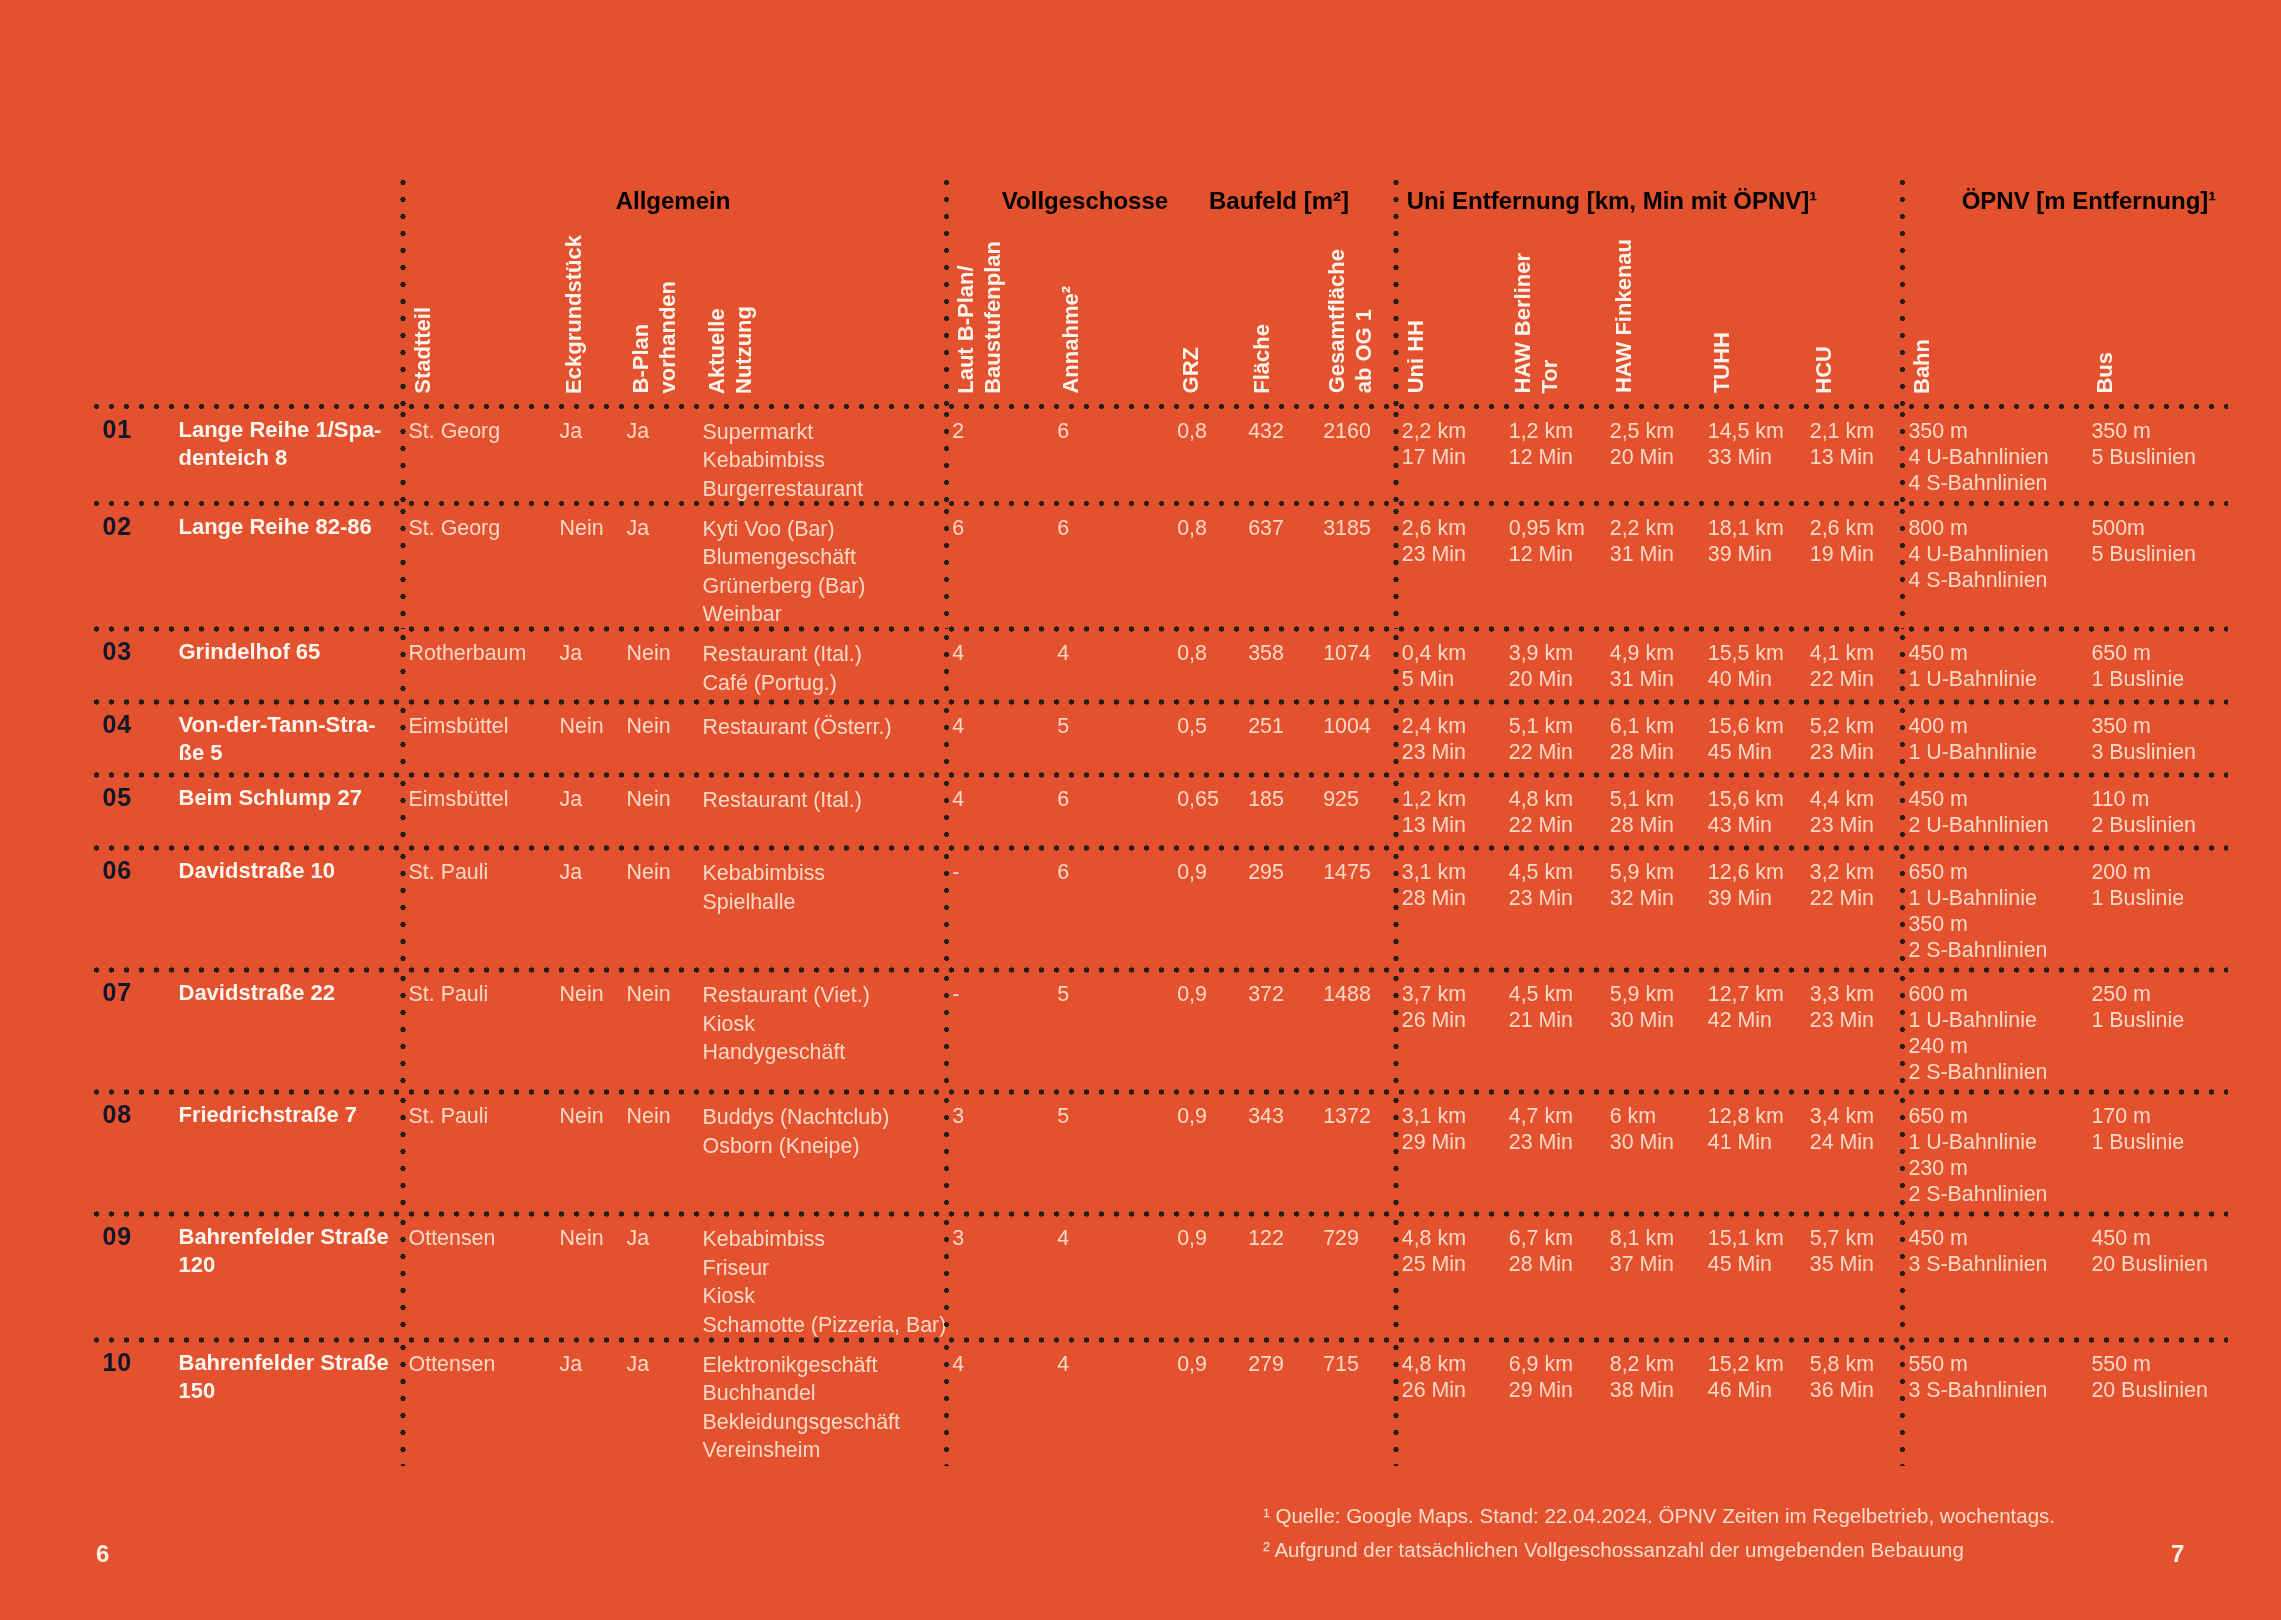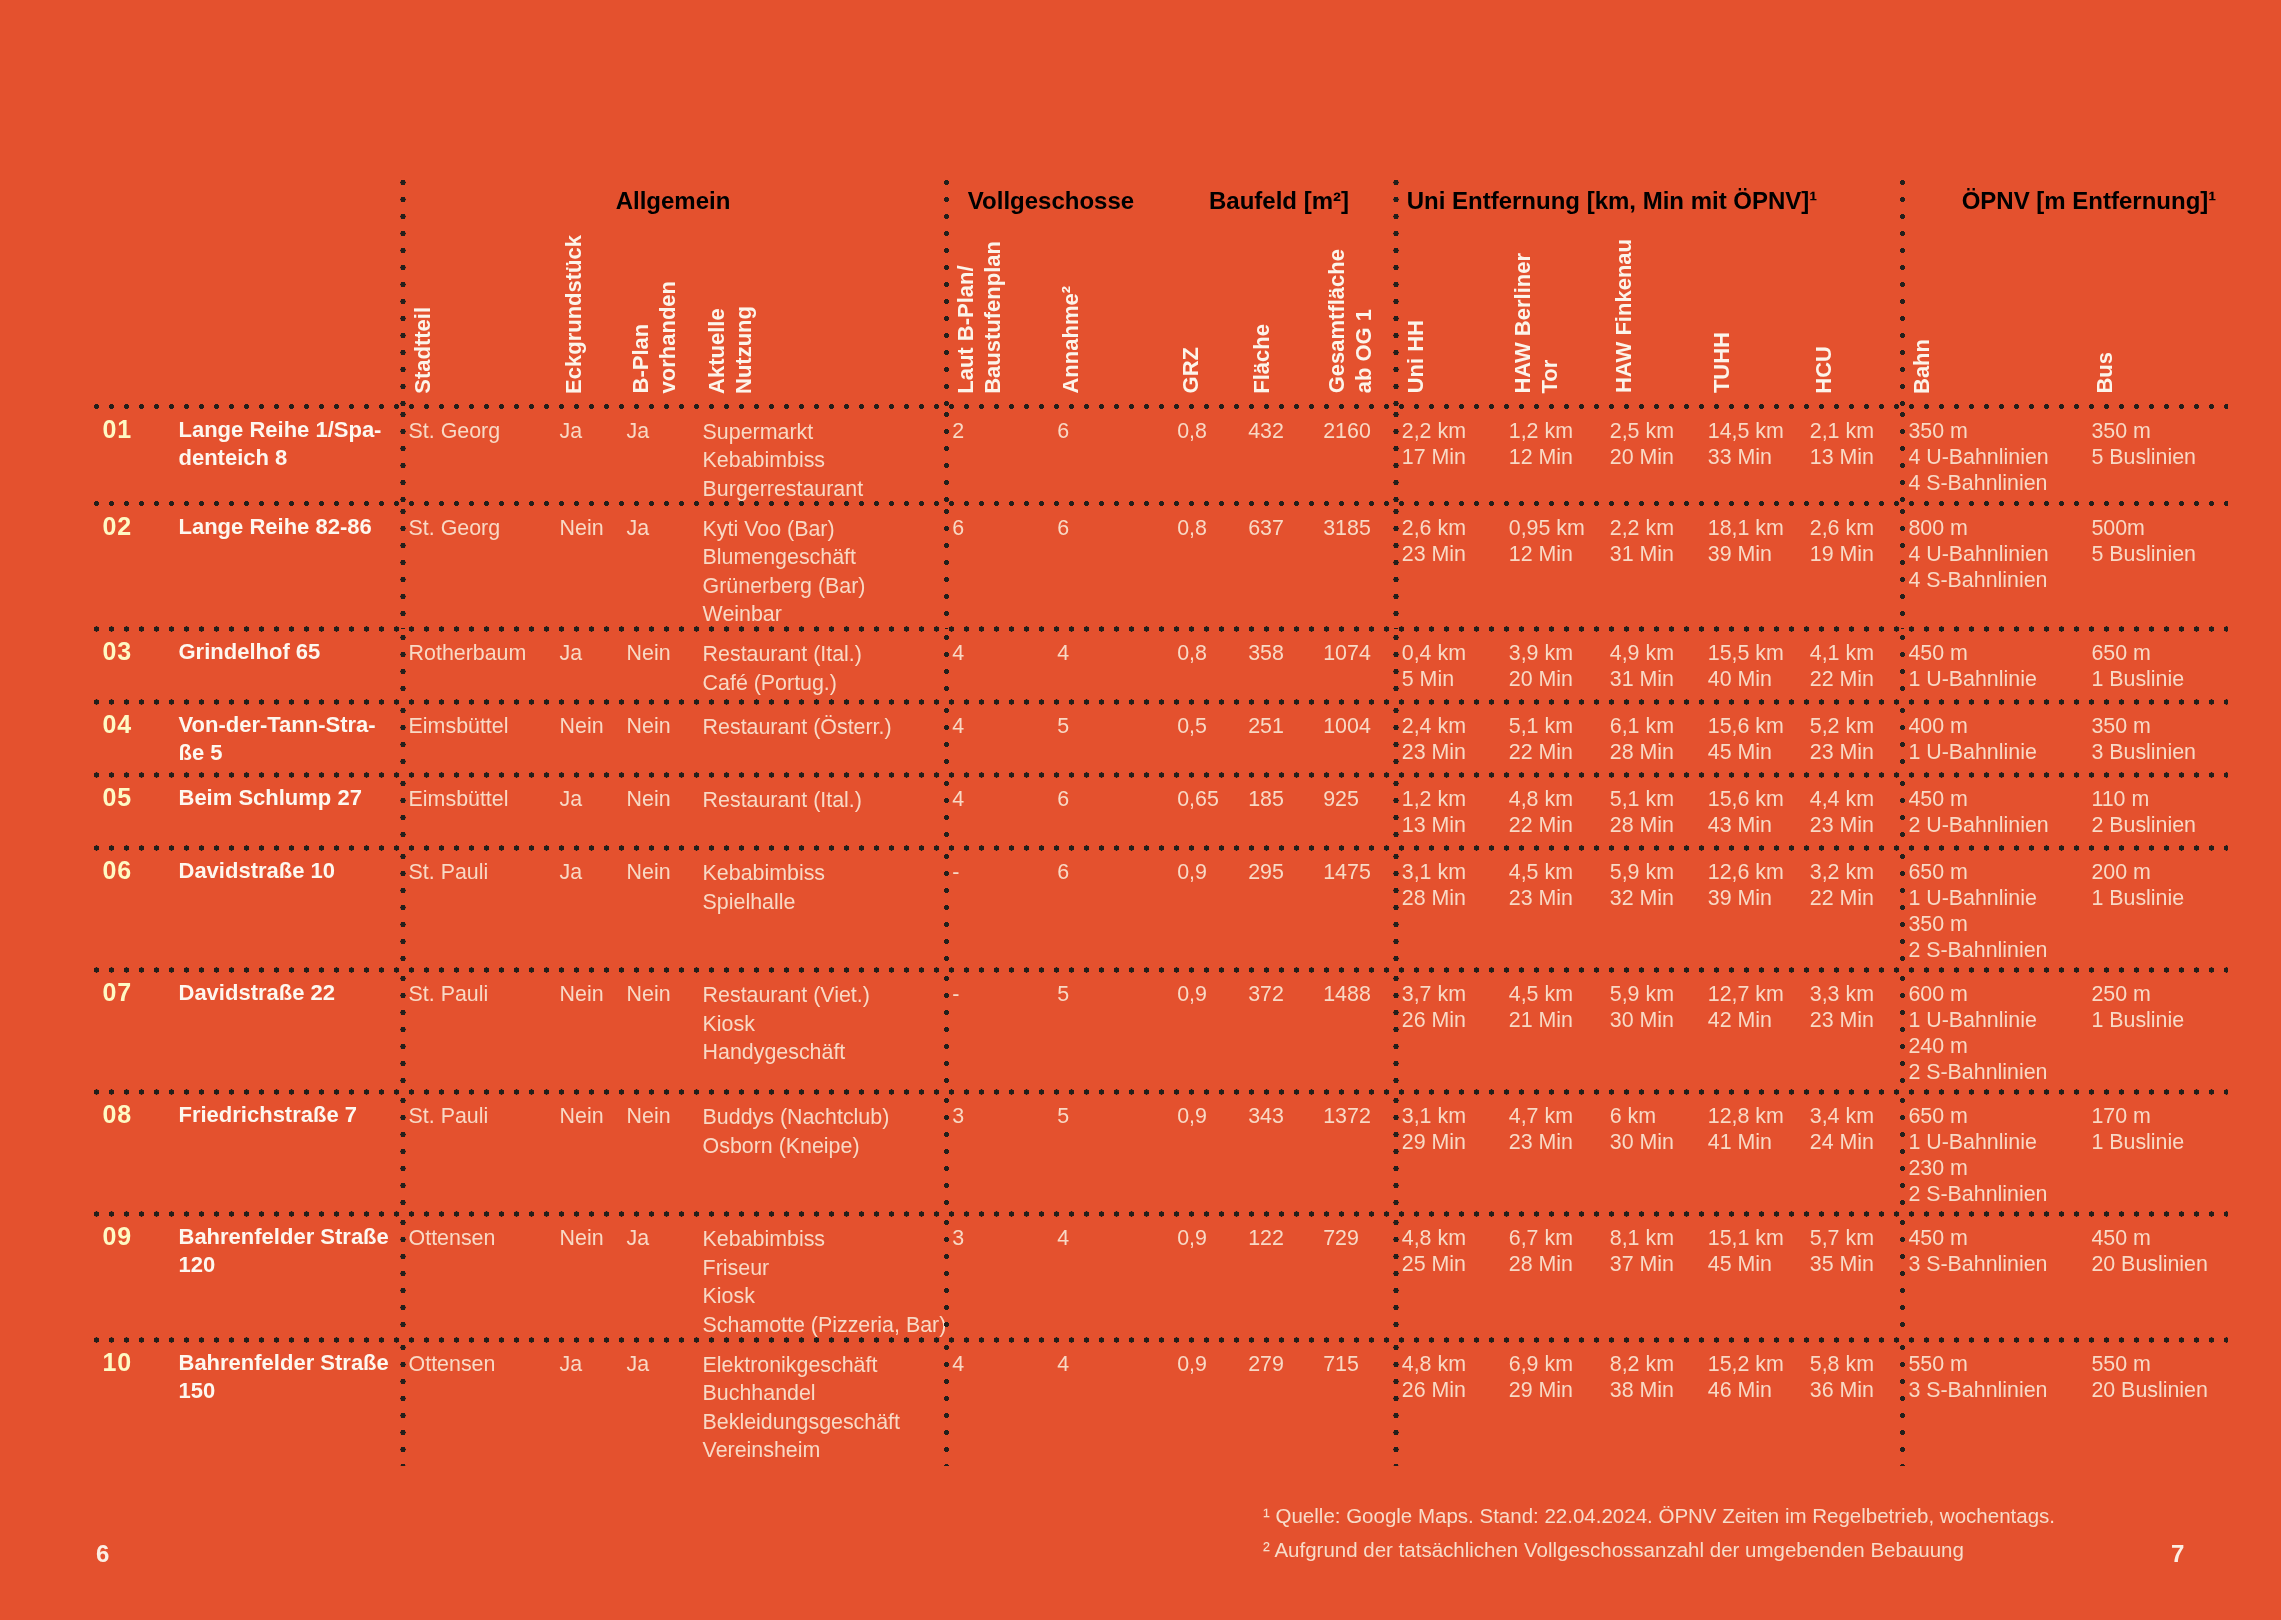--- a/index.html
+++ b/index.html
@@ -25,33 +25,33 @@
     transform:rotate(180deg);
     align-self:end;justify-self:start;
     margin-bottom:12.5px;
     font-size:22px;font-weight:700;line-height:27px;
     color:#fcf4ea;white-space:pre-line;
   }
   .group{
     position:absolute;top:12.5px;transform:translateX(-50%);
     font-size:24px;font-weight:700;color:#000000;white-space:nowrap;
   }
-  .g1{left:584px}.g2{left:962px}.g3{left:1190px}.g4{left:1523px}.g5{left:2000px}
+  .g1{left:584px}.g2{left:996px}.g3{left:1190px}.g4{left:1523px}.g5{left:2000px}
   .trow{position:relative;}
   .trow::before{
     content:"";position:absolute;top:-2.7px;left:0;width:100%;height:6.2px;
     background-image:radial-gradient(circle 2.7px at center,#241f1b 99%,transparent 100%);
     background-size:15px 100%;background-repeat:repeat-x;
     pointer-events:none;
   }
   .cell{
     font-size:21.4px;line-height:26px;color:#f8d9c5;
     white-space:pre;padding-top:11.6px;
   }
-  .num{font-size:25px;font-weight:800;color:#fef9c3;padding-left:13.4px;letter-spacing:0.9px;padding-top:9.8px;}
+  .num{font-size:25px;font-weight:800;color:#0f172a;padding-left:13.4px;letter-spacing:0.9px;padding-top:9.8px;}
   .name{font-size:22px;font-weight:700;color:#fdf7ef;padding-left:4.5px;line-height:28px;padding-top:9.8px;}
   .nutzung{line-height:28.5px;}
   .tbody > div:nth-of-type(1){min-height:94px}
   .tbody > div:nth-of-type(2){min-height:125px}
   .tbody > div:nth-of-type(3){min-height:73px}
   .tbody > div:nth-of-type(4){min-height:73px}
   .tbody > div:nth-of-type(5){min-height:73px}
   .tbody > div:nth-of-type(6){min-height:122px}
   .tbody > div:nth-of-type(7){min-height:122px}
   .tbody > div:nth-of-type(8){min-height:122px}

